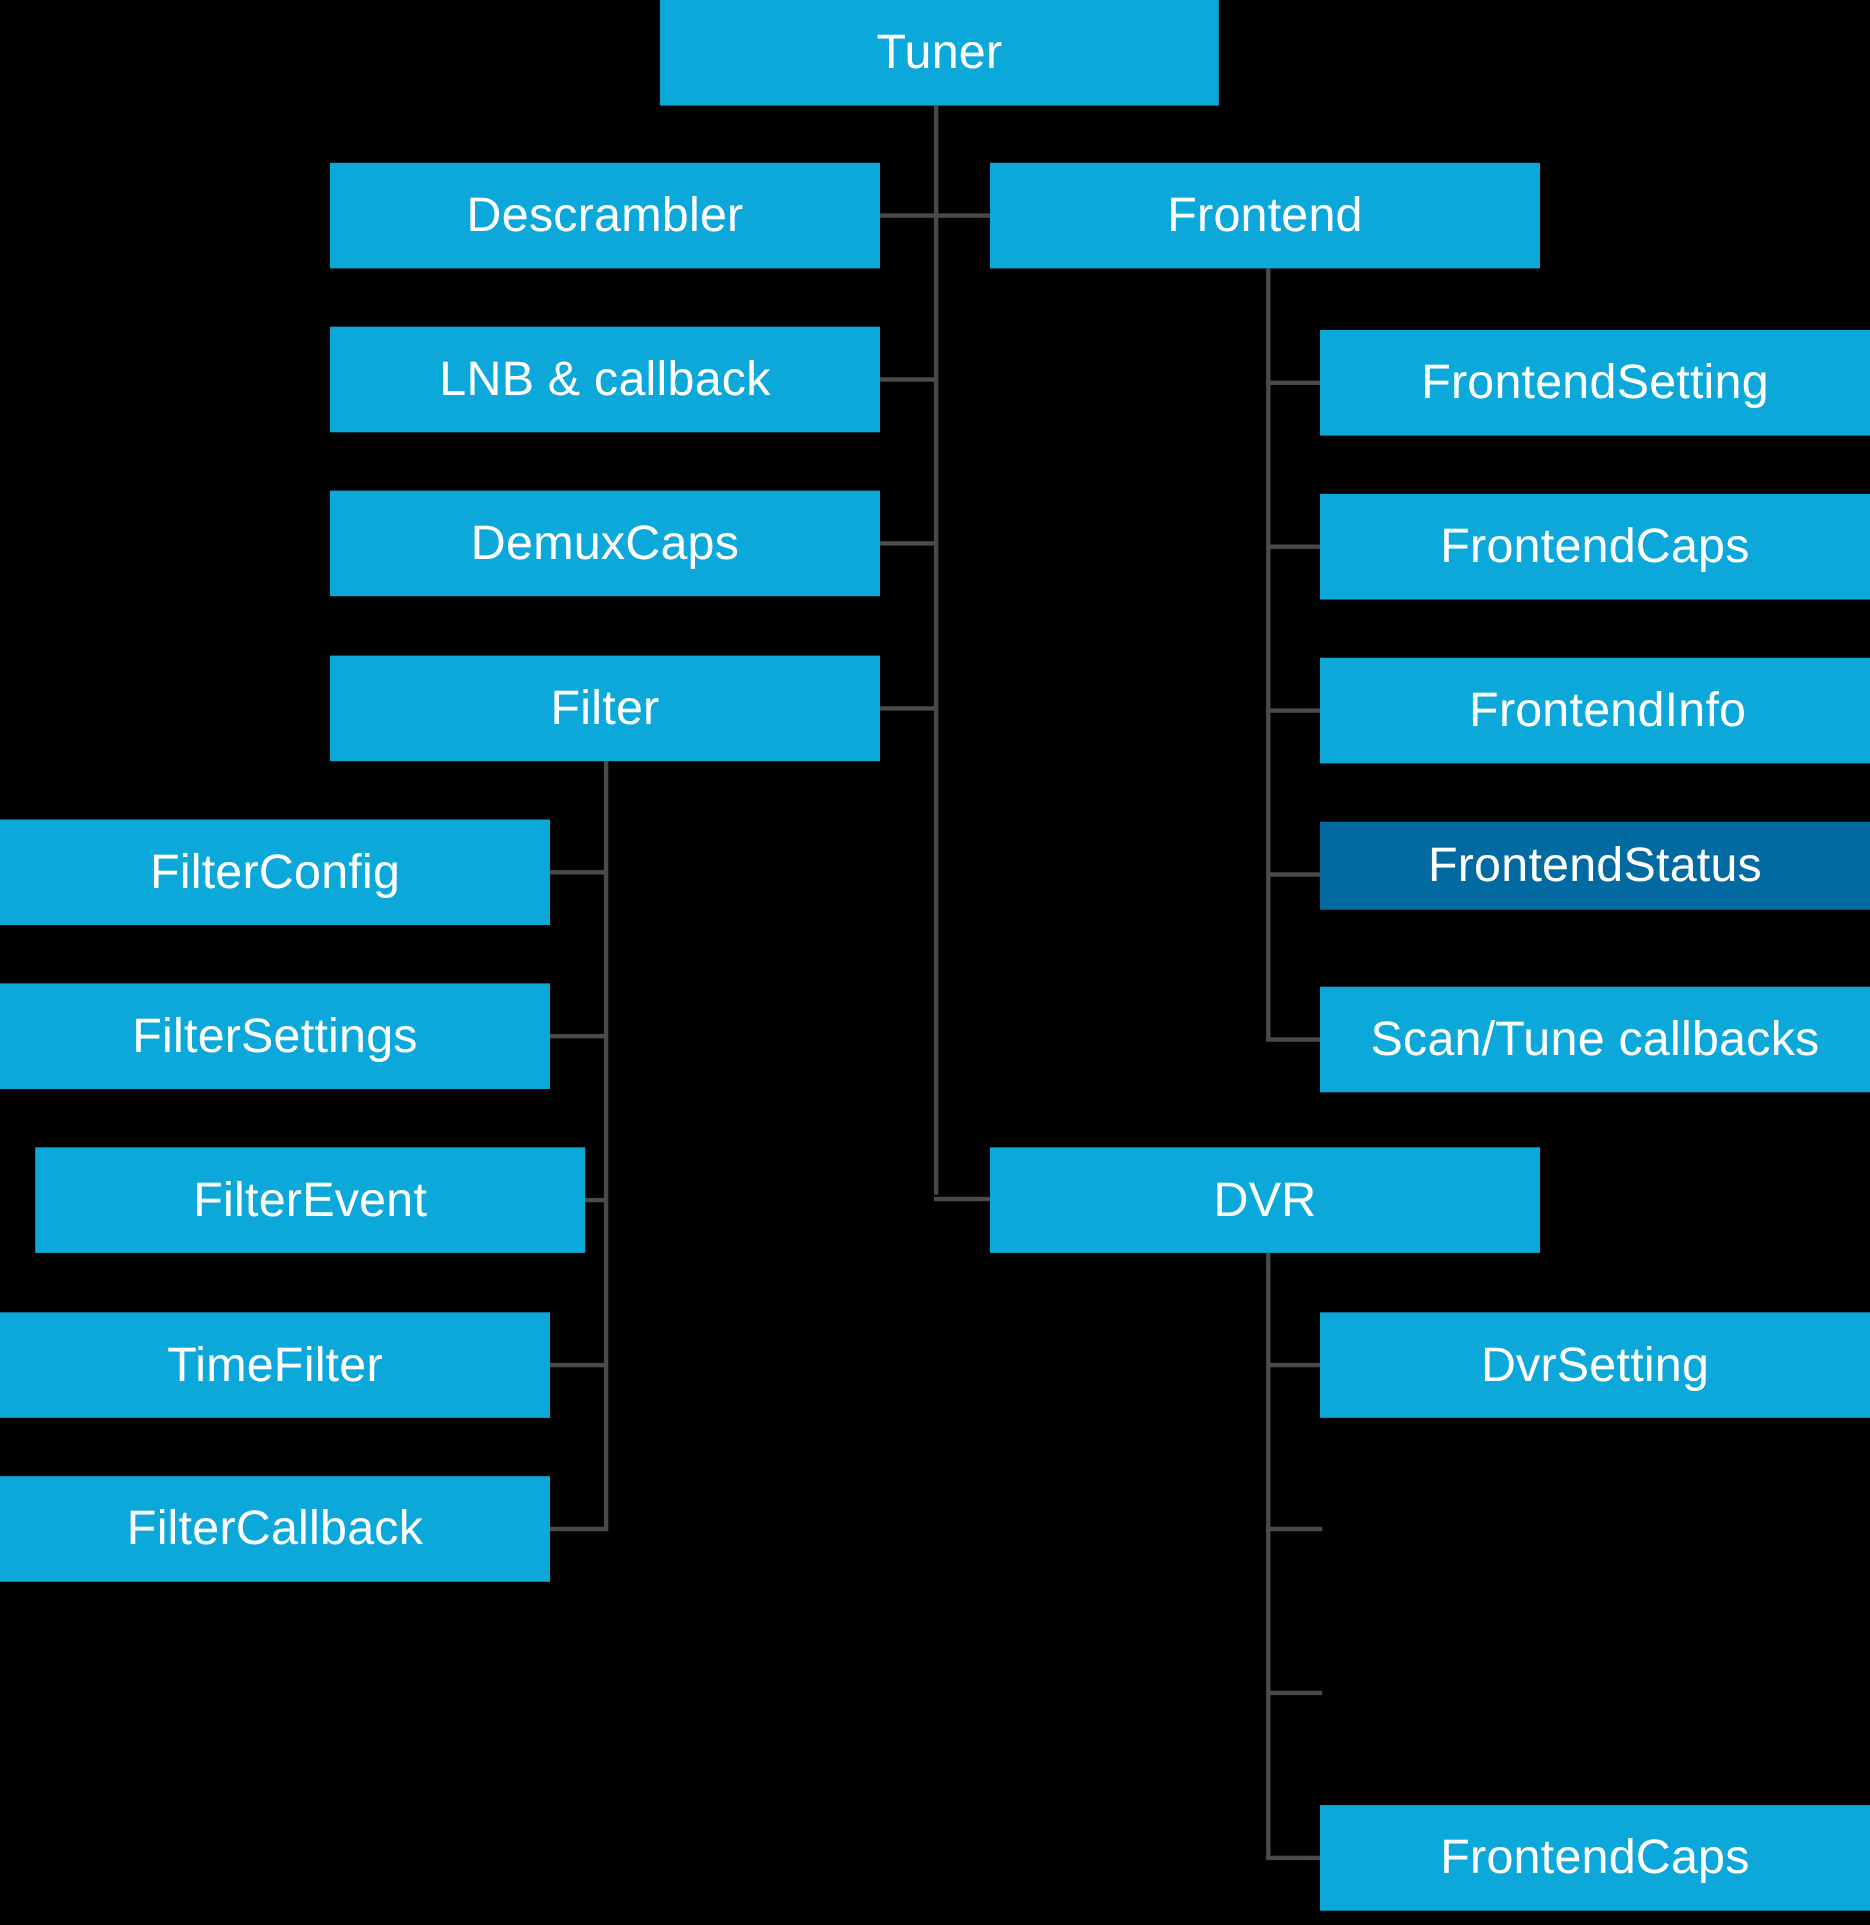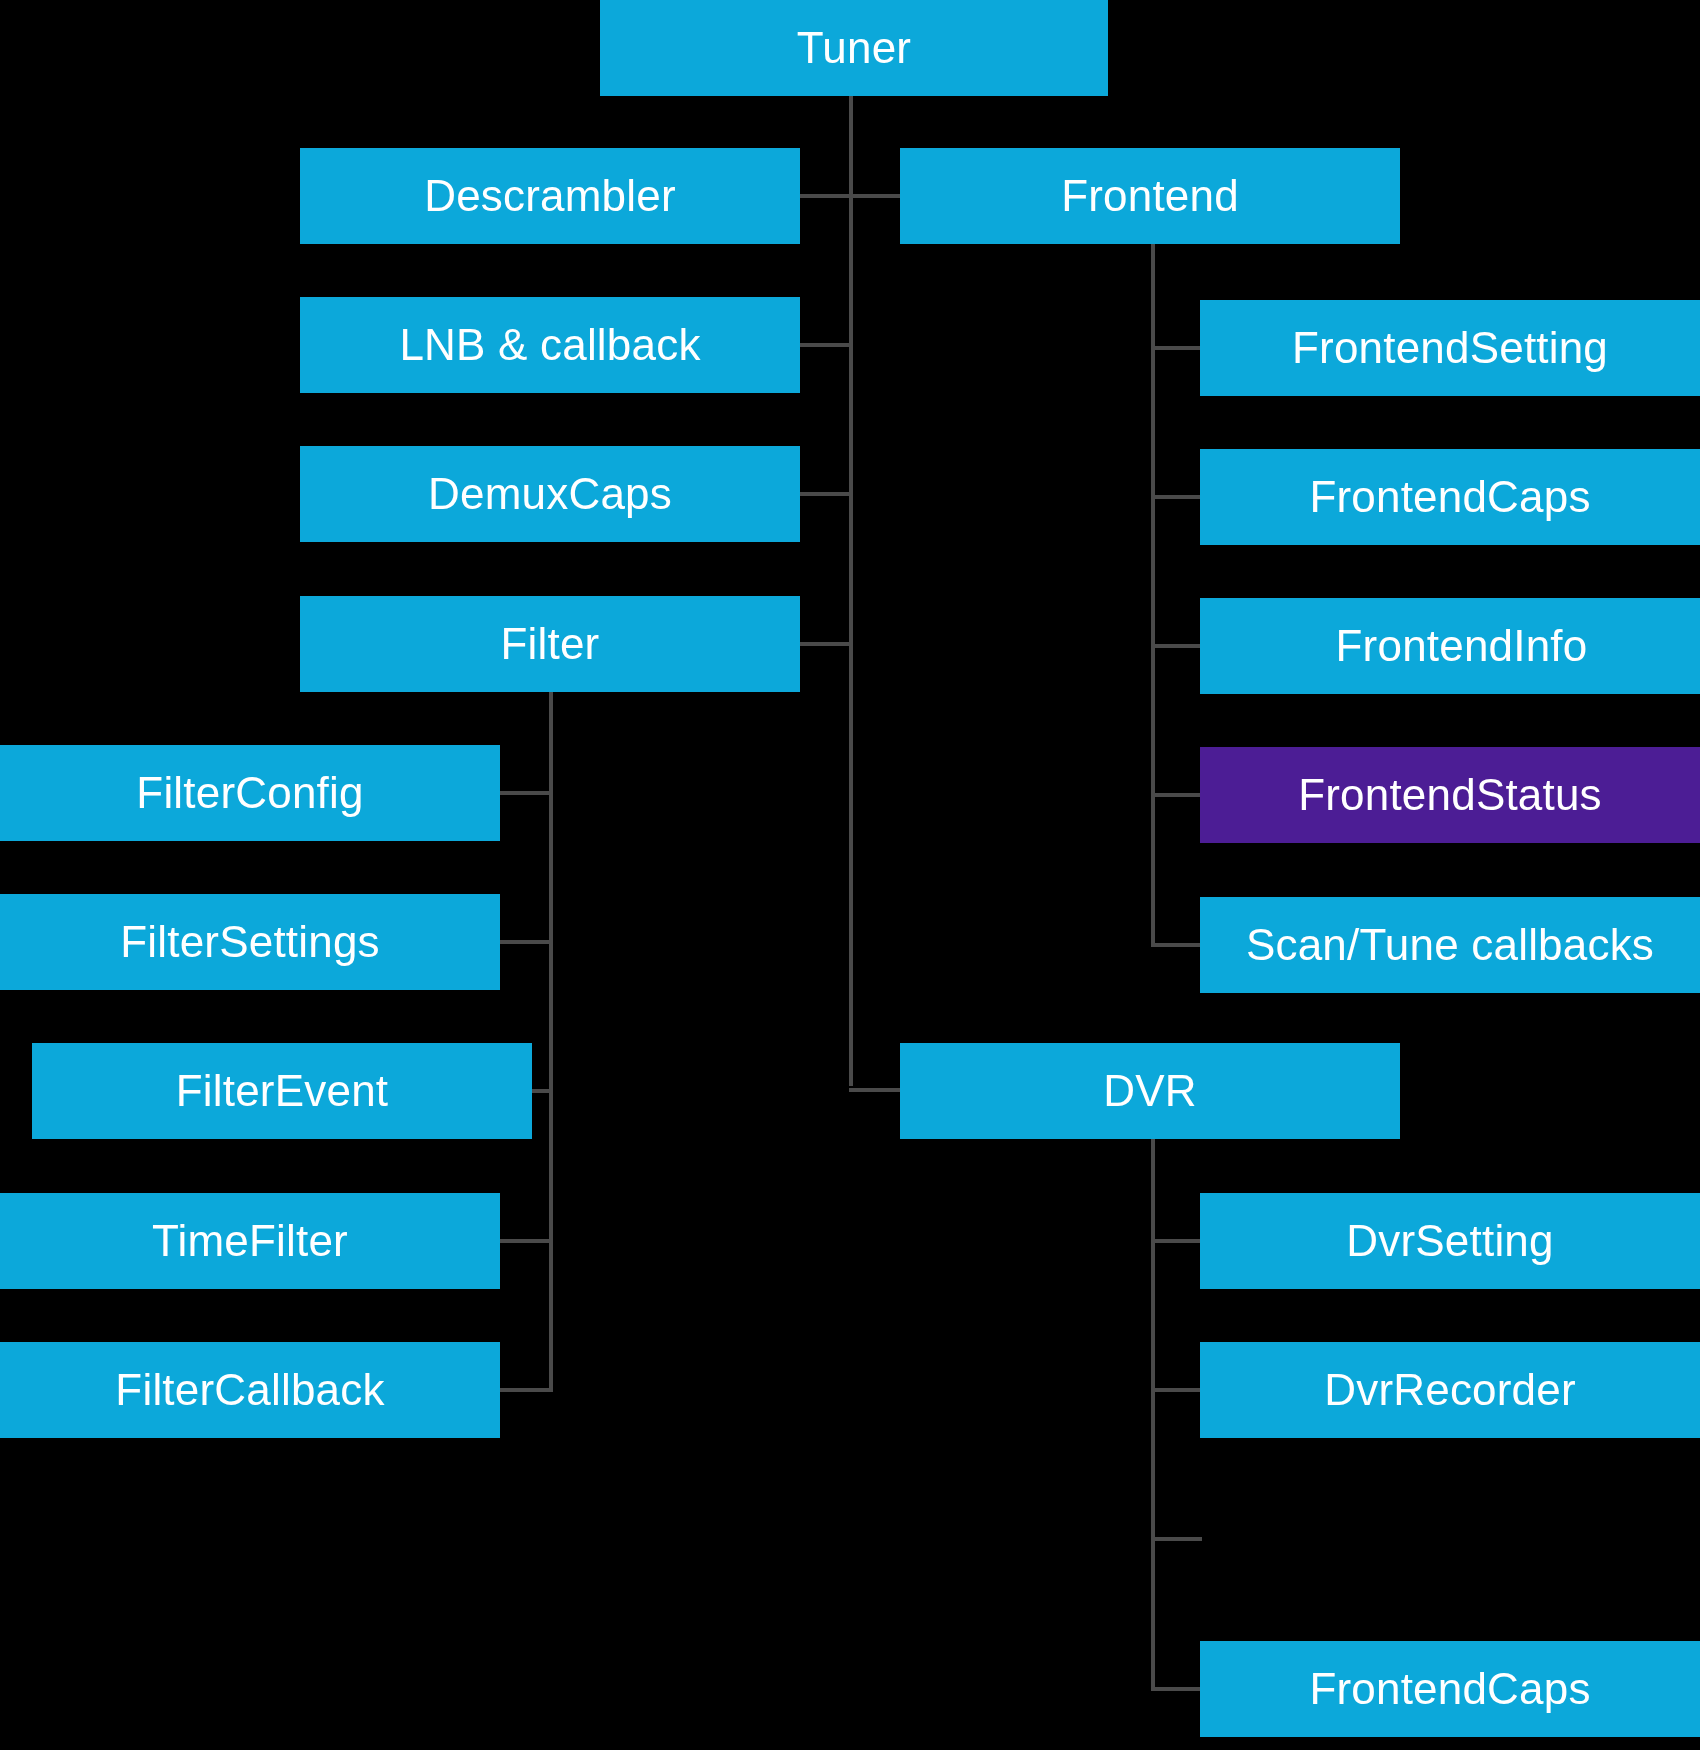--- a/index.html
+++ b/index.html
@@ -75,18 +75,17 @@
     <div class="node" style="left: 900px; top: 148px; width: 500px; height: 96px; background: rgb(12, 168, 218); color: rgb(255, 255, 255);">Frontend</div>
     <div class="node" style="left: 900px; top: 1043px; width: 500px; height: 96px; background: rgb(12, 168, 218); color: rgb(255, 255, 255);">DVR</div>
     <div class="node" style="left: 0px; top: 745px; width: 500px; height: 96px; background: rgb(12, 168, 218); color: rgb(255, 255, 255);">FilterConfig</div>
     <div class="node" style="left: 0px; top: 894px; width: 500px; height: 96px; background: rgb(12, 168, 218); color: rgb(255, 255, 255);">FilterSettings</div>
     <div class="node" style="left: 0px; top: 1043px; width: 500px; height: 96px; background: rgb(12, 168, 218); color: rgb(255, 255, 255); margin-left: 32px;">FilterEvent</div>
     <div class="node" style="left: 0px; top: 1193px; width: 500px; height: 96px; background: rgb(12, 168, 218); color: rgb(255, 255, 255);">TimeFilter</div>
     <div class="node" style="left: 0px; top: 1342px; width: 500px; height: 96px; background: rgb(12, 168, 218); color: rgb(255, 255, 255);">FilterCallback</div>
     <div class="node" style="left: 1200px; top: 300px; width: 500px; height: 96px; background: rgb(12, 168, 218); color: rgb(255, 255, 255);">FrontendSetting</div>
     <div class="node" style="left: 1200px; top: 449px; width: 500px; height: 96px; background: rgb(12, 168, 218); color: rgb(255, 255, 255);">FrontendCaps</div>
     <div class="node" style="left: 1200px; top: 598px; width: 500px; height: 96px; background: rgb(12, 168, 218); color: rgb(255, 255, 255); padding-left: 33px;">FrontendInfo</div>
-    <div class="node" style="left: 1200px; top: 747px; width: 500px; height: 96px; background: #4c1d95; color: rgb(255, 255, 255);">FrontendStatus</div>
+    <div class="node" style="left: 1200px; top: 747px; width: 500px; height: 80px; background: #0369a1; color: rgb(255, 255, 255);">FrontendStatus</div>
     <div class="node" style="left: 1200px; top: 897px; width: 500px; height: 96px; background: rgb(12, 168, 218); color: rgb(255, 255, 255);">Scan/Tune callbacks</div>
     <div class="node" style="left: 1200px; top: 1193px; width: 500px; height: 96px; background: rgb(12, 168, 218); color: rgb(255, 255, 255);">DvrSetting</div>
-    <div class="node" style="left: 1200px; top: 1342px; width: 500px; height: 96px; background: rgb(12, 168, 218); color: rgb(255, 255, 255);">DvrRecorder</div>
     <div class="node" style="left: 1200px; top: 1641px; width: 500px; height: 96px; background: rgb(12, 168, 218); color: rgb(255, 255, 255);">FrontendCaps</div>
   </div>
 
 </body></html>

